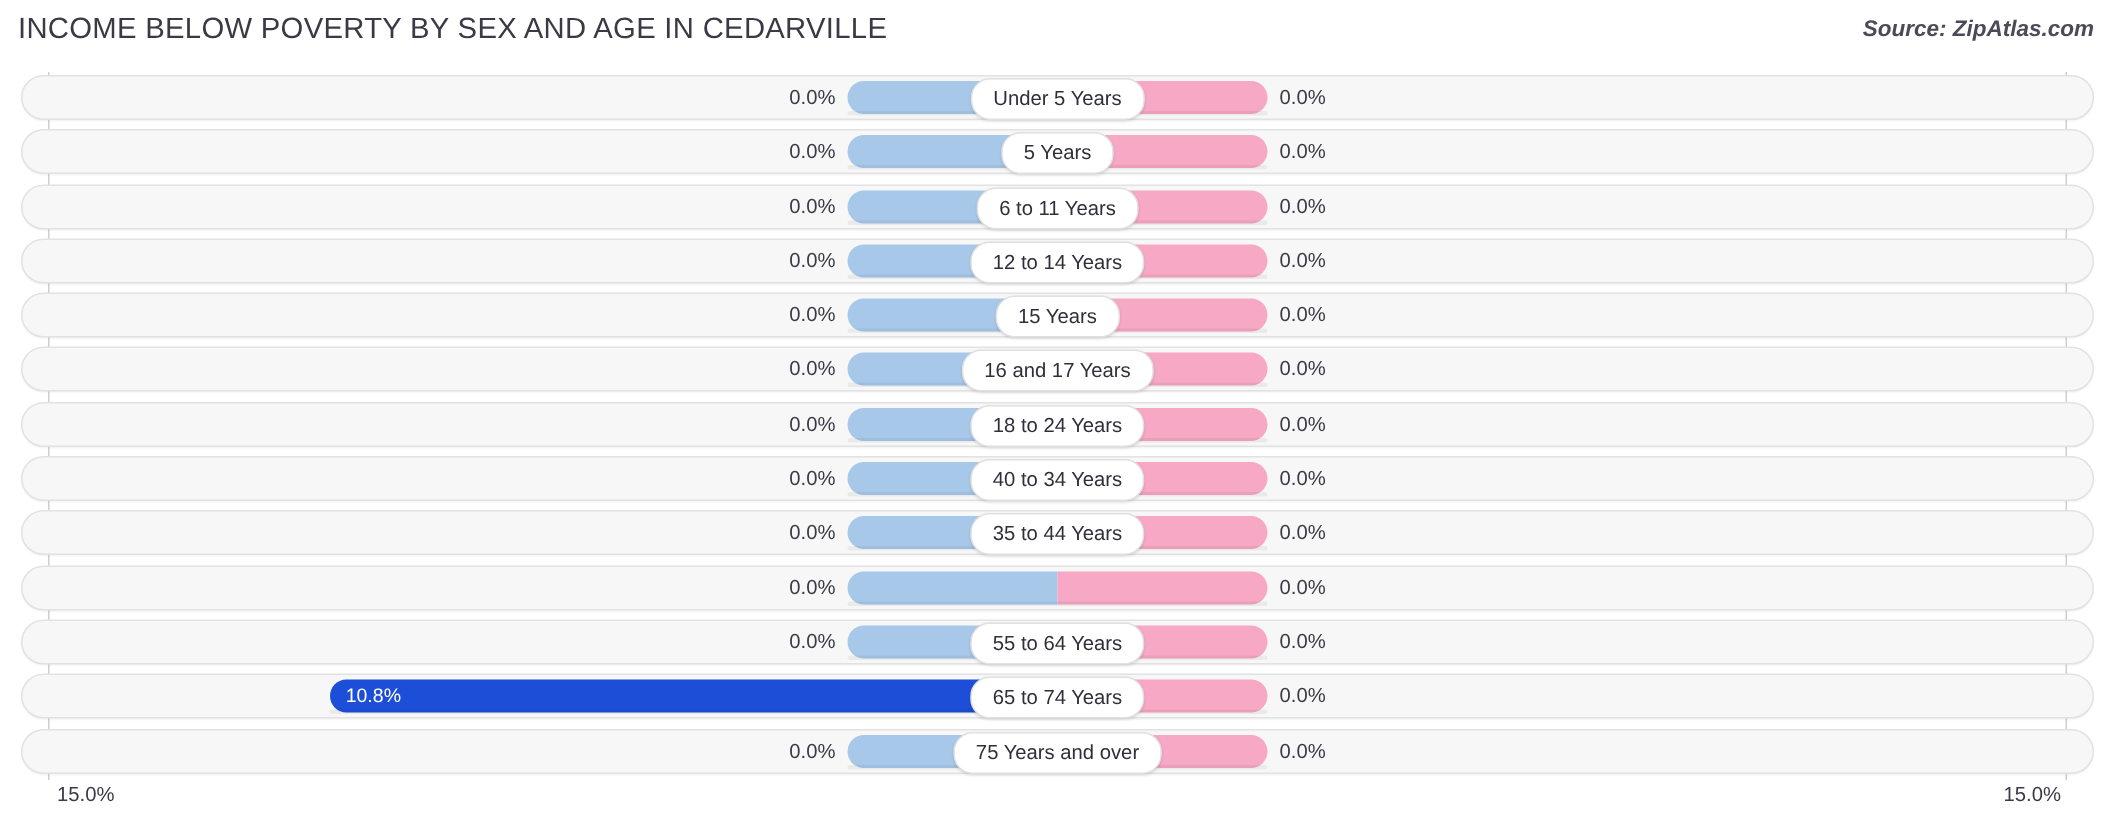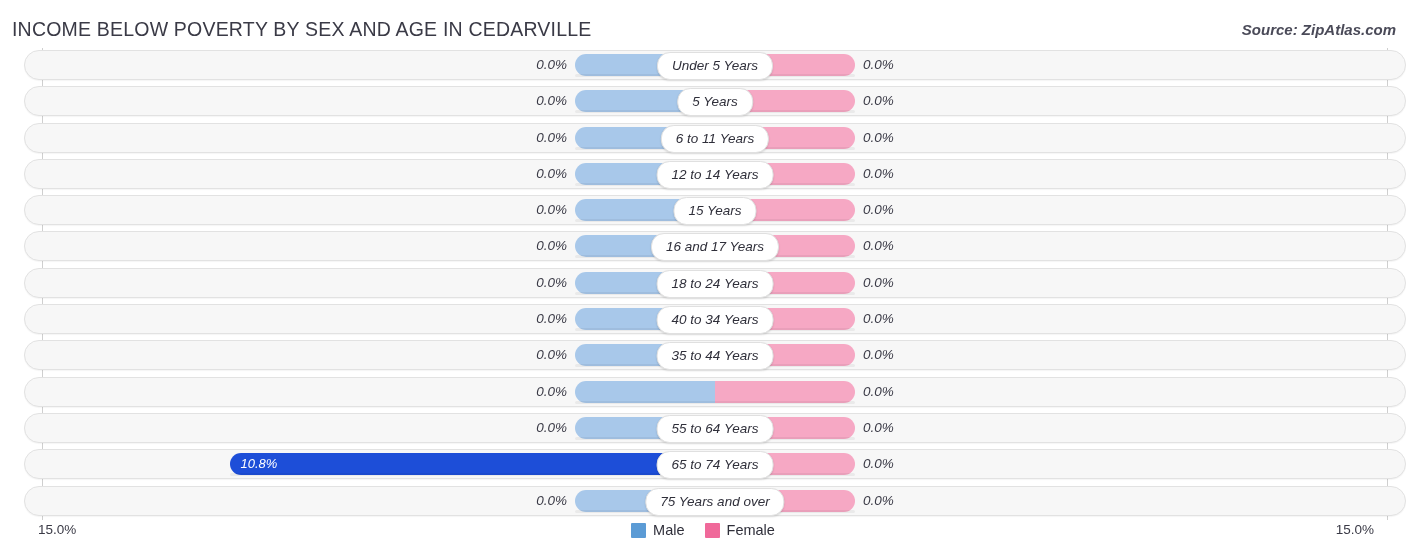--- a/index.html
+++ b/index.html
@@ -11,21 +11,21 @@
     height: 558px;
     background: #ffffff;
     font-family: "Liberation Sans", sans-serif;
     overflow: hidden;
     position: relative;
   }
 
   
   .header {
     position: absolute;
-    top: 10px; left: 0;
+    top: 0; left: 0;
     width: 1406px;
     height: 40px;
   }
   .chart-title {
     position: absolute;
     left: 12px;
     top: 8px;
     font-size: 19.5px;
     letter-spacing: 0.2px;
     color: #3a3a46;
@@ -39,25 +39,24 @@
     font-size: 15px;
     font-style: italic;
     color: #4a4a58;
     font-weight: 700;
     white-space: nowrap;
   }
 
   
   .plot {
     position: absolute;
-    left: 12px;
+    left: 2px;
     top: 44px;
     width: 1148px;
     height: 472px;
-    font-style: italic;
   }
   .axis-line {
     position: absolute;
     top: 4px;
     width: 1px;
     height: 472px;
     background: #cfcfcf;
     z-index: 0;
   }
   .axis-line.left  { left: 30px; }
@@ -320,23 +319,13 @@
         <div class="bar female" style="width: 140px;"></div>
         <div class="val right" style="left: 851px;">0.0%</div>
         <div class="pill">75 Years and over</div>
       </div>
     </div>
 </div>
 
 <div class="footer">
   <div class="axis-label left">15.0%</div>
   <div class="axis-label right">15.0%</div>
-  <div class="legend" id="legend">
-      <div class="legend-item">
-        <span class="legend-swatch" style="background: rgb(91, 155, 213);"></span>
-        <span class="legend-text">Male</span>
-      </div>
-      <div class="legend-item">
-        <span class="legend-swatch" style="background: rgb(240, 105, 154);"></span>
-        <span class="legend-text">Female</span>
-      </div>
-    </div>
 </div>
 
 </body></html>

